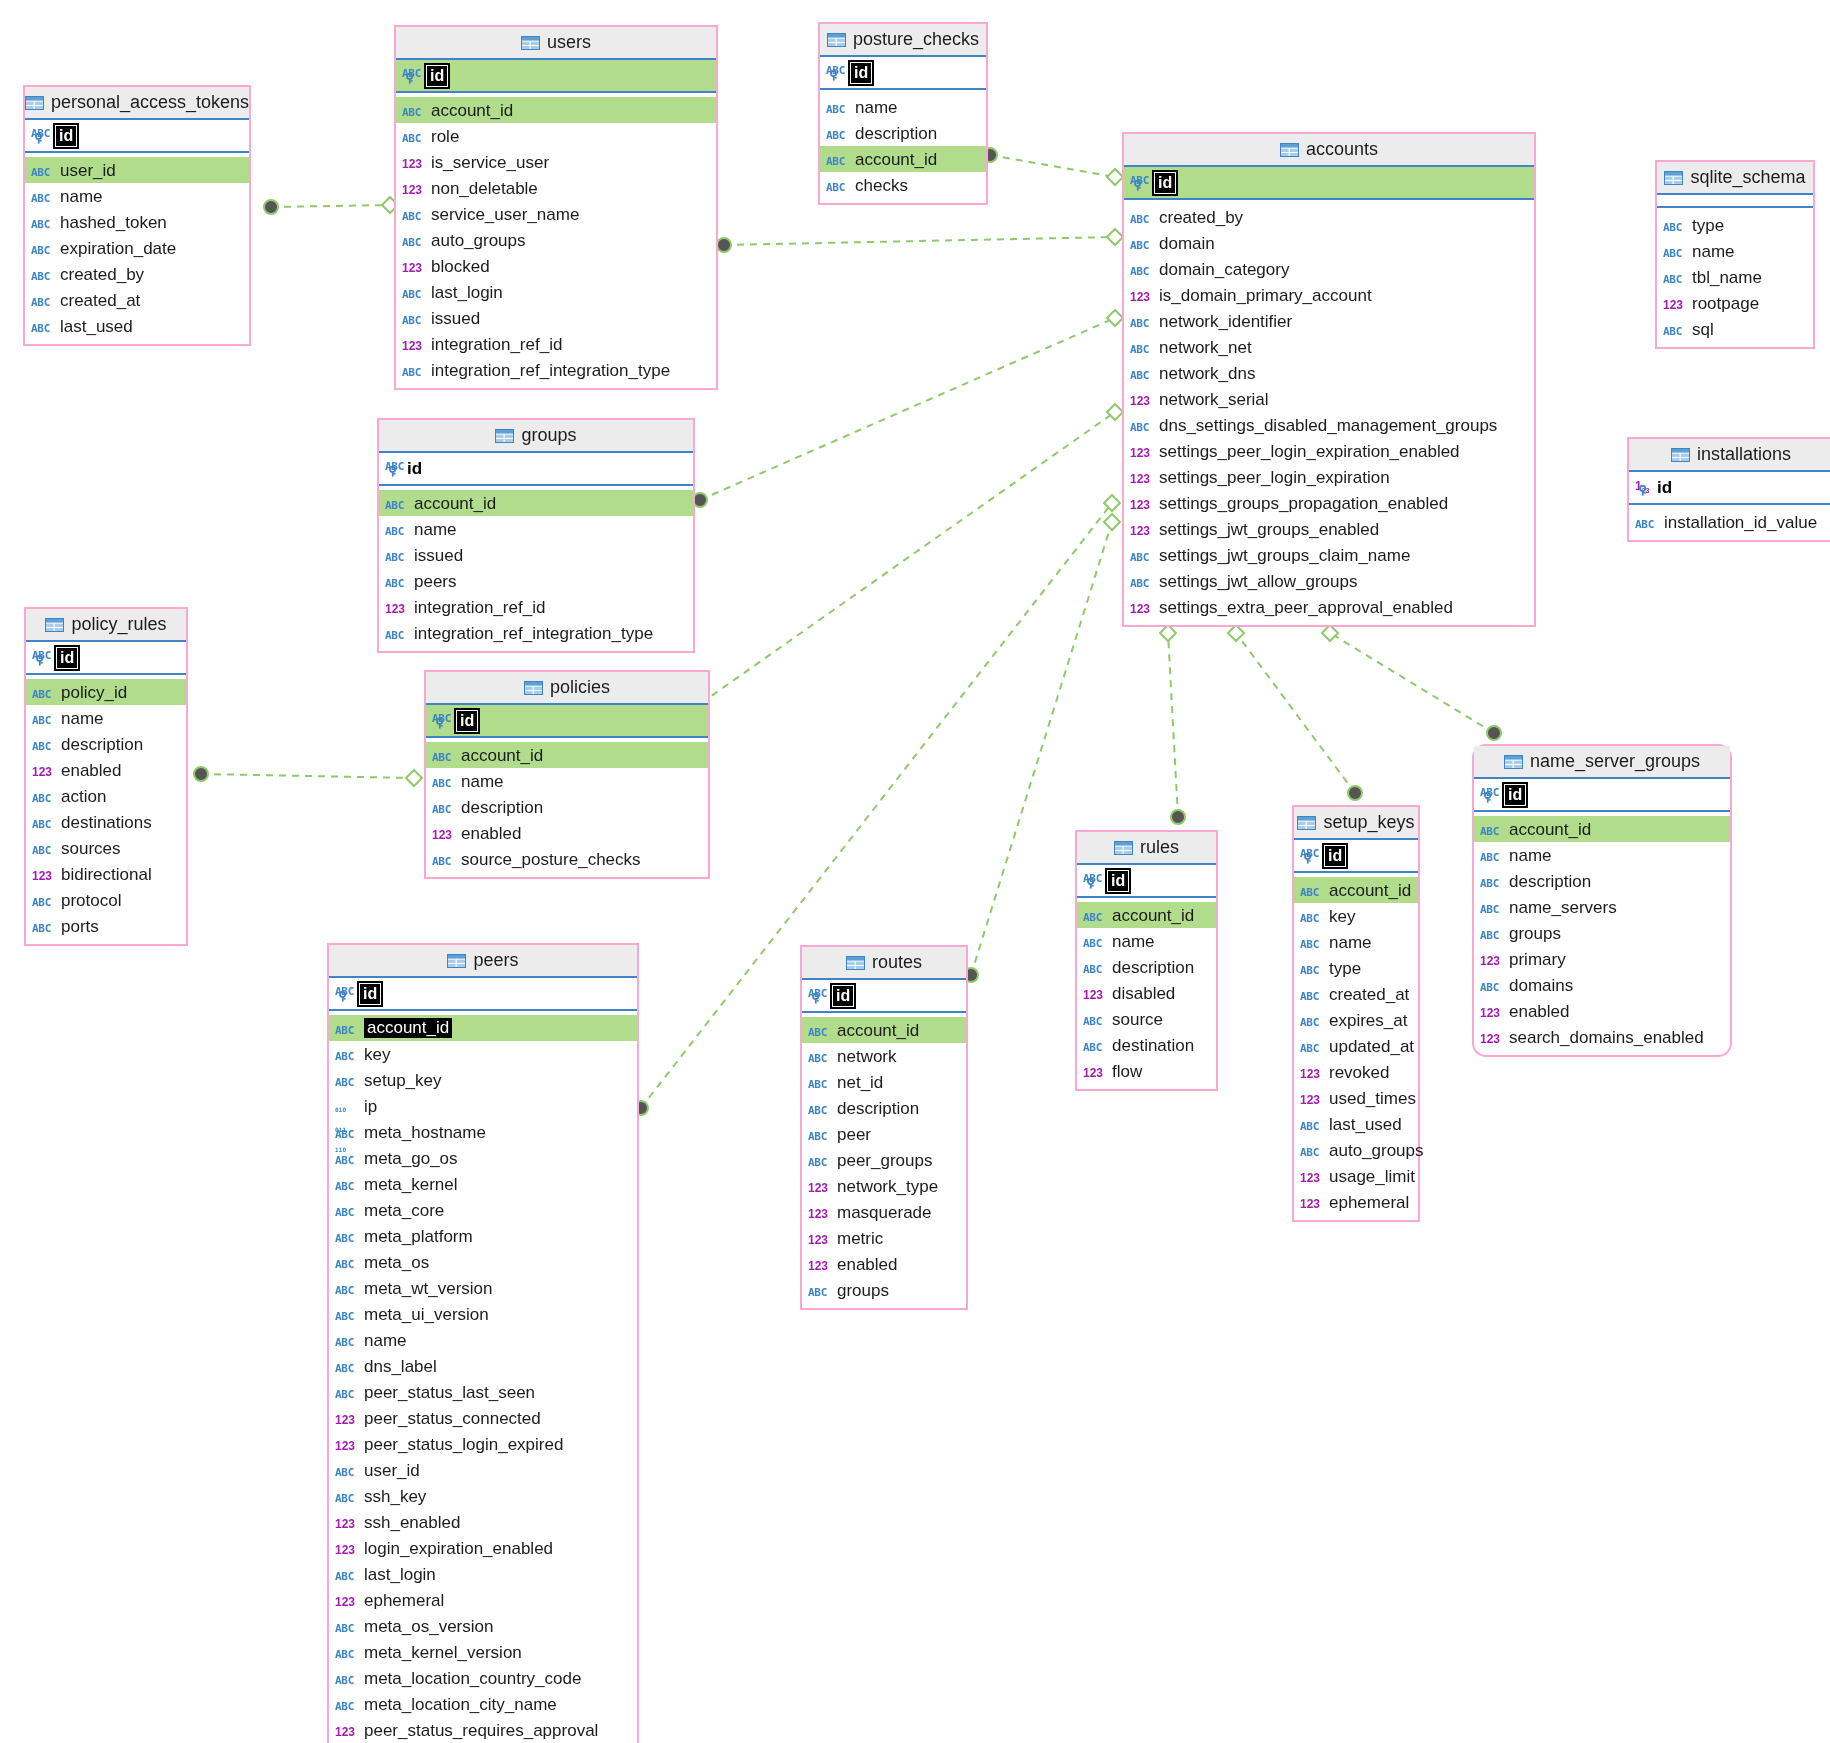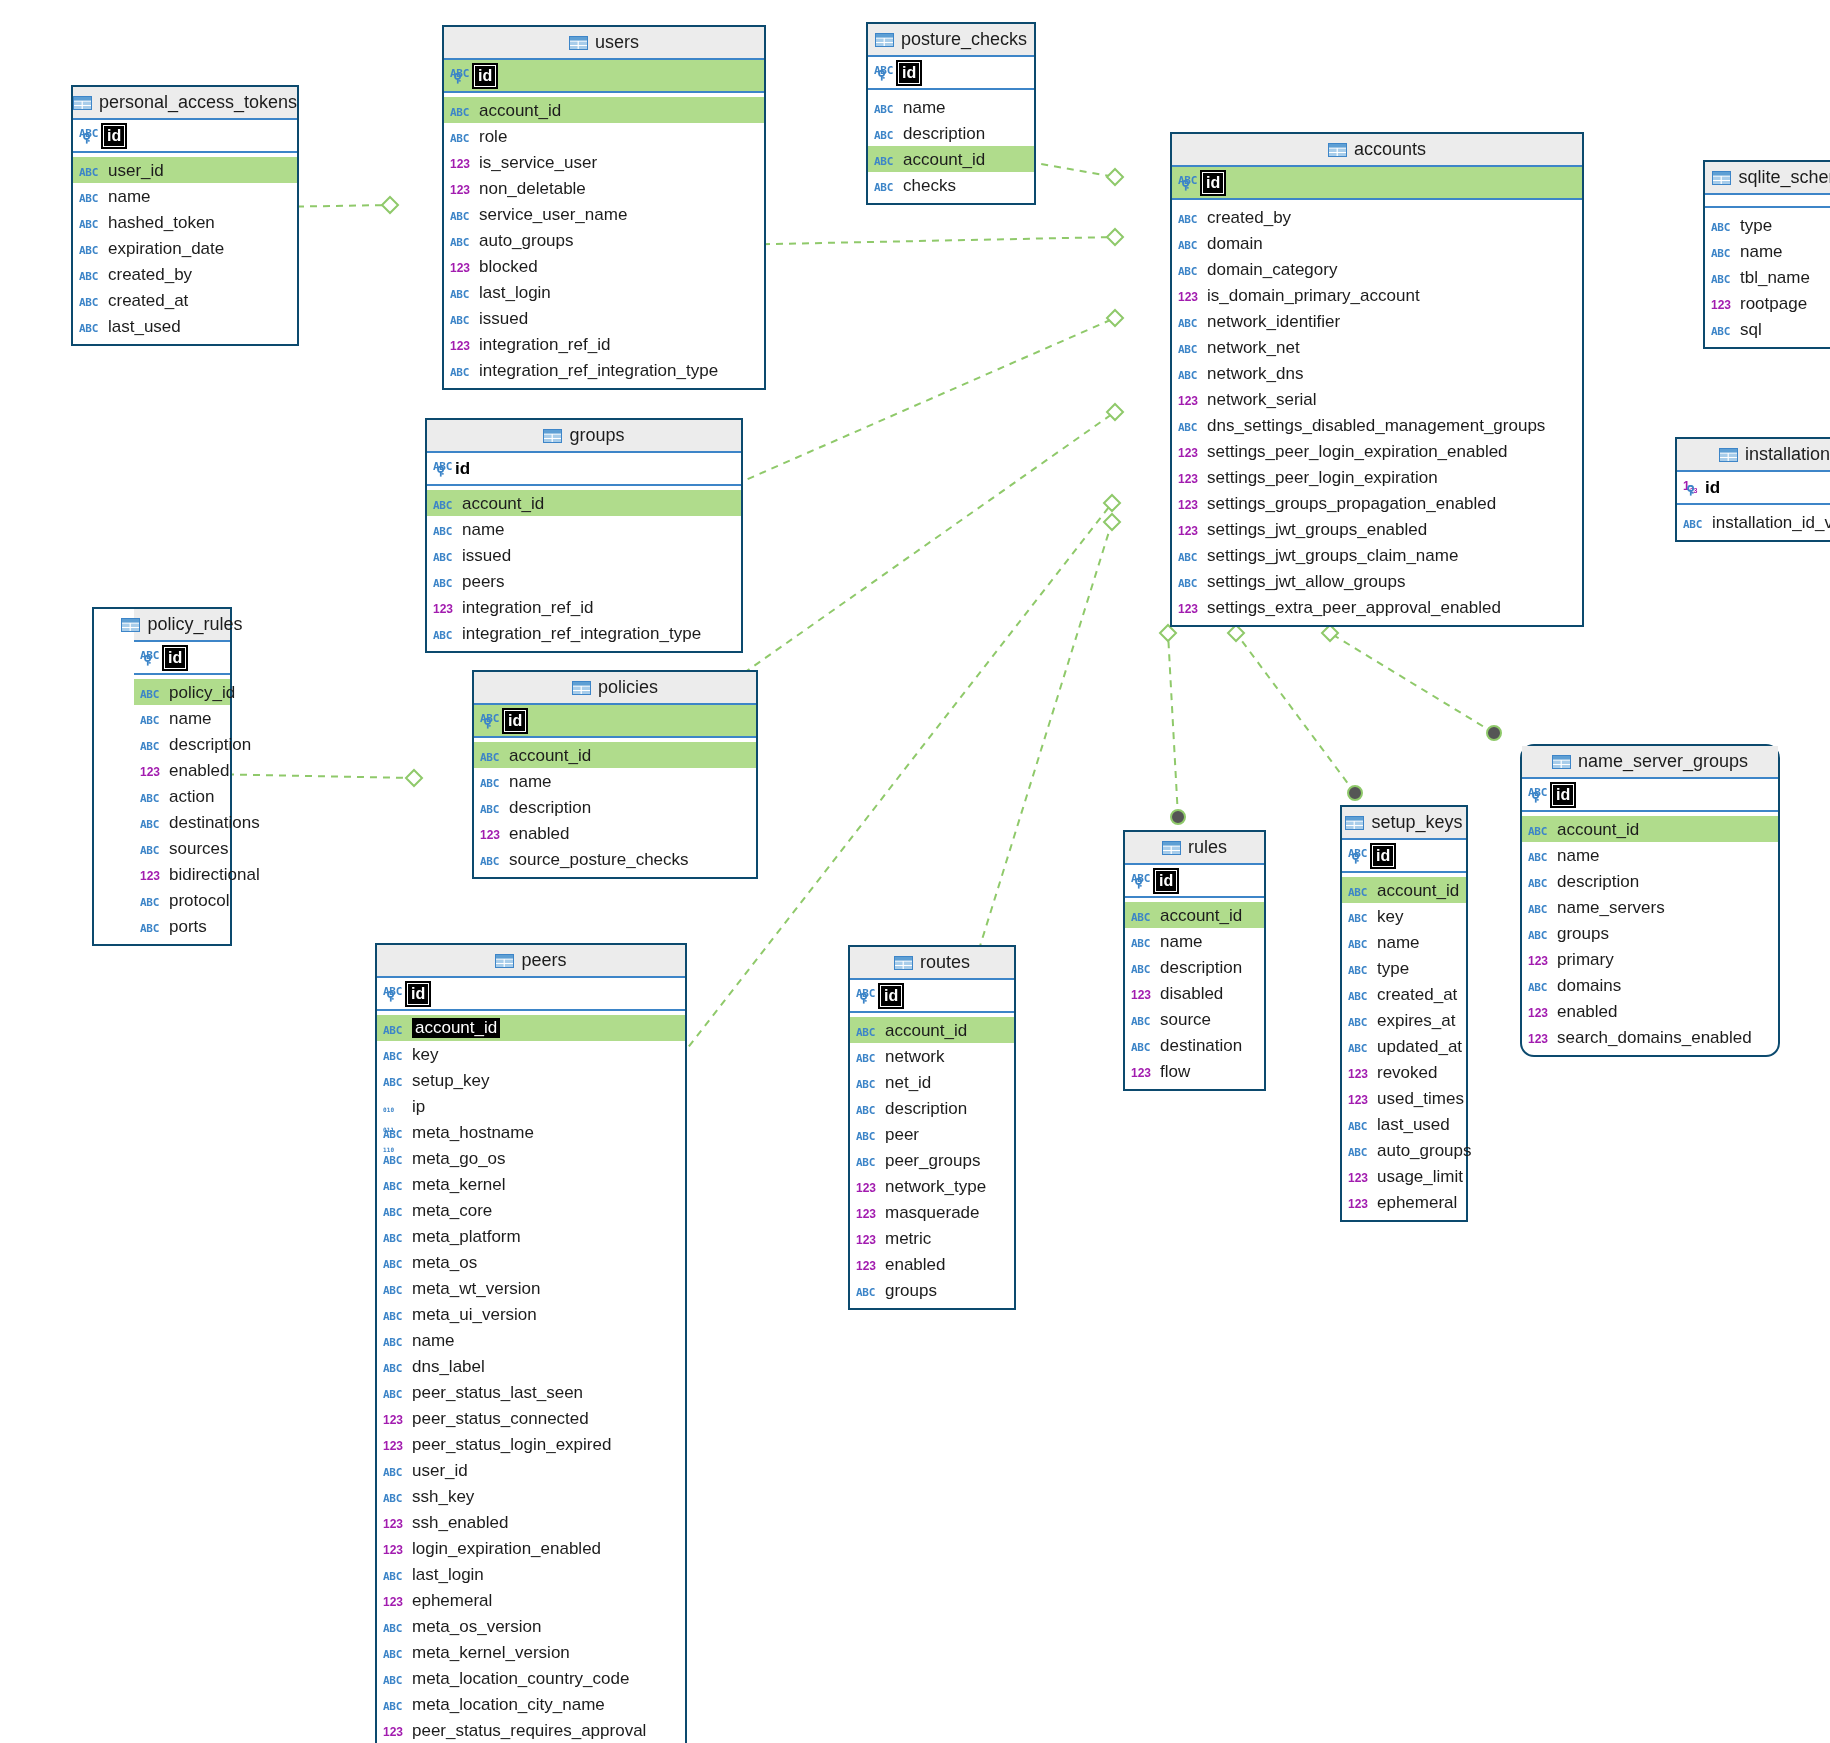--- a/index.html
+++ b/index.html
@@ -8,24 +8,23 @@
     width:1830px;height:1743px;position:relative;overflow:hidden;
     -webkit-font-smoothing:antialiased;
   }
   #canvas{position:absolute;inset:0;width:1830px;height:1743px;}
   #edges{position:absolute;left:0;top:0;width:1830px;height:1743px;pointer-events:none;}
 
   
   .tbl{
     position:absolute;
     background:#ffffff;
-    border:2px solid #0c4a6e;
+    border:2px solid #f9a8d4;
     box-sizing:border-box;
     box-shadow:0 0 0 0 rgba(0,0,0,0);
-    margin-left:48px;
   }
   .tbl-head{
     background:#ececec;
     border-bottom:2px solid #3d85c8;
     height:31px;
     display:flex;align-items:center;justify-content:center;gap:7px;
     font-size:18px;color:#1c1c1c;
   }
   .tbl-pk{
     border-bottom:2px solid #3d85c8;
@@ -499,21 +498,21 @@
           <div class="fld">
             <span class="ico"><span class="num">123</span></span>
             <span class="fld-name">integration_ref_id</span>
           </div>
           <div class="fld">
             <span class="ico"><span class="abc">ABC</span></span>
             <span class="fld-name">integration_ref_integration_type</span>
           </div>
         </div>
       </div>
-      <div class="tbl" style="left: 44px; top: 607px; width: 140px; padding-left: 40px;">
+      <div class="tbl" style="left: 24px; top: 607px; width: 164px;">
         <div class="tbl-head">
           <svg class="tico" viewBox="0 0 19 14">
             <rect x="0.5" y="0.5" width="18" height="13" fill="#ffffff" stroke="#3d85c8"></rect>
             <rect x="1" y="1" width="17" height="3.6" fill="#5e9fd4"></rect>
             <rect x="1" y="5.6" width="7.6" height="3.4" fill="#a8cdea"></rect>
             <rect x="9.8" y="5.6" width="8.2" height="3.4" fill="#a8cdea"></rect>
             <rect x="1" y="10" width="7.6" height="3" fill="#a8cdea"></rect>
             <rect x="9.8" y="10" width="8.2" height="3" fill="#a8cdea"></rect>
           </svg>
           <span>policy_rules</span>

